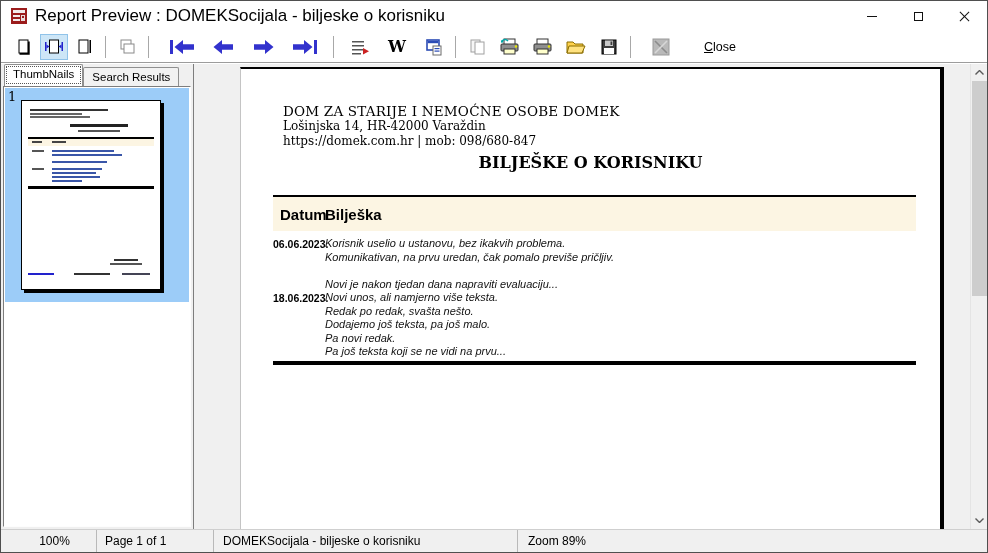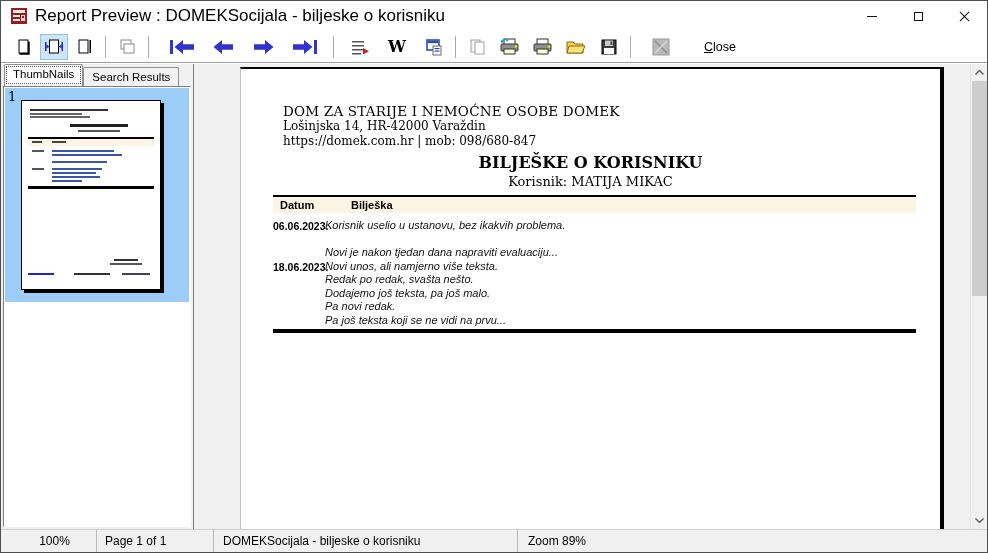--- a/index.html
+++ b/index.html
@@ -46,21 +46,21 @@
 
   
   .preview { position:absolute; left:192px; top:0; right:0; bottom:0; background:#f0f0f0; border-left:1px solid #7d7d7d; }
   .page { position:absolute; left:46px; top:3px; width:704px; bottom:0; background:#fff; border-top:2px solid #000; border-right:4px solid #000; border-left:1px solid #c4c4c4; }
   .doc-header { position:absolute; left:30px; top:34px; font-family:"DejaVu Serif", serif; color:#000;margin-left:12px; }
   .doc-org { font-size:13.5px; letter-spacing:.2px; }
   .doc-line { font-size:12px; line-height:15px; }
   .doc-title { position:absolute; left:0; right:0; top:84px; text-align:center; font-family:"DejaVu Serif", serif; font-weight:bold; font-size:16px; color:#000; }
   .doc-sub { position:absolute; left:0; right:0; top:105px; text-align:center; font-family:"DejaVu Serif", serif; font-size:13px; color:#000; }
   .rtable { position:absolute; left:32px; top:126px; width:643px; }
-  .rt-head { border-top:2px solid #000; background:#fcf5e3; height:18px; display:flex; align-items:center; font-size:11px; font-weight:bold; color:#000;gap:26px; }
+  .rt-head { border-top:2px solid #000; background:#fcf5e3; height:36px; display:flex; align-items:center; font-size:15px; font-weight:bold; color:#000; }
   .rt-h-date { padding-left:7px; width:52px; }
   .rt-h-note { padding-left:0; }
   .rt-body { padding-top:6px; }
   .trow { display:flex; }
   .tdate { width:52px; font-size:10.5px; font-weight:bold; color:#000; padding-top:1px; }
   .tnotes { flex:1; }
   .tline { font-size:11px; font-style:italic; color:#111; line-height:13.5px; min-height:13.5px; }
   .rt-bottomline { height:4px; background:#000; margin-top:2px; }
 
   
@@ -321,33 +321,33 @@
     <div class="preview">
       <div class="page">
 
         <div class="doc-header">
           <div class="doc-org">DOM ZA STARIJE I NEMOĆNE OSOBE DOMEK</div>
           <div class="doc-line">Lošinjska 14, HR-42000 Varaždin</div>
           <div class="doc-line">https://domek.com.hr | mob: 098/680-847</div>
         </div>
 
         <div class="doc-title">BILJEŠKE O KORISNIKU</div>
-        <div class="doc-sub">Korisnik: MATIJA MIKAC</div>
 
         <div class="rtable">
           <div class="rt-head">
             <div class="rt-h-date">Datum</div>
             <div class="rt-h-note">Bilješka</div>
           </div>
           <div class="rt-body">
 
             <div class="trow">
               <div class="tdate">06.06.2023.</div>
               <div class="tnotes">
                 <div class="tline">Korisnik uselio u ustanovu, bez ikakvih problema.</div>
+                <div class="tline">Komunikativan, na prvu uredan, čak pomalo previše pričljiv.</div>
                 <div class="tline"></div>
                 <div class="tline">Novi je nakon tjedan dana napraviti evaluaciju...</div>
               </div>
             </div>
 
             <div class="trow">
               <div class="tdate">18.06.2023.</div>
               <div class="tnotes">
                 <div class="tline">Novi unos, ali namjerno više teksta.</div>
                 <div class="tline">Redak po redak, svašta nešto.</div>

